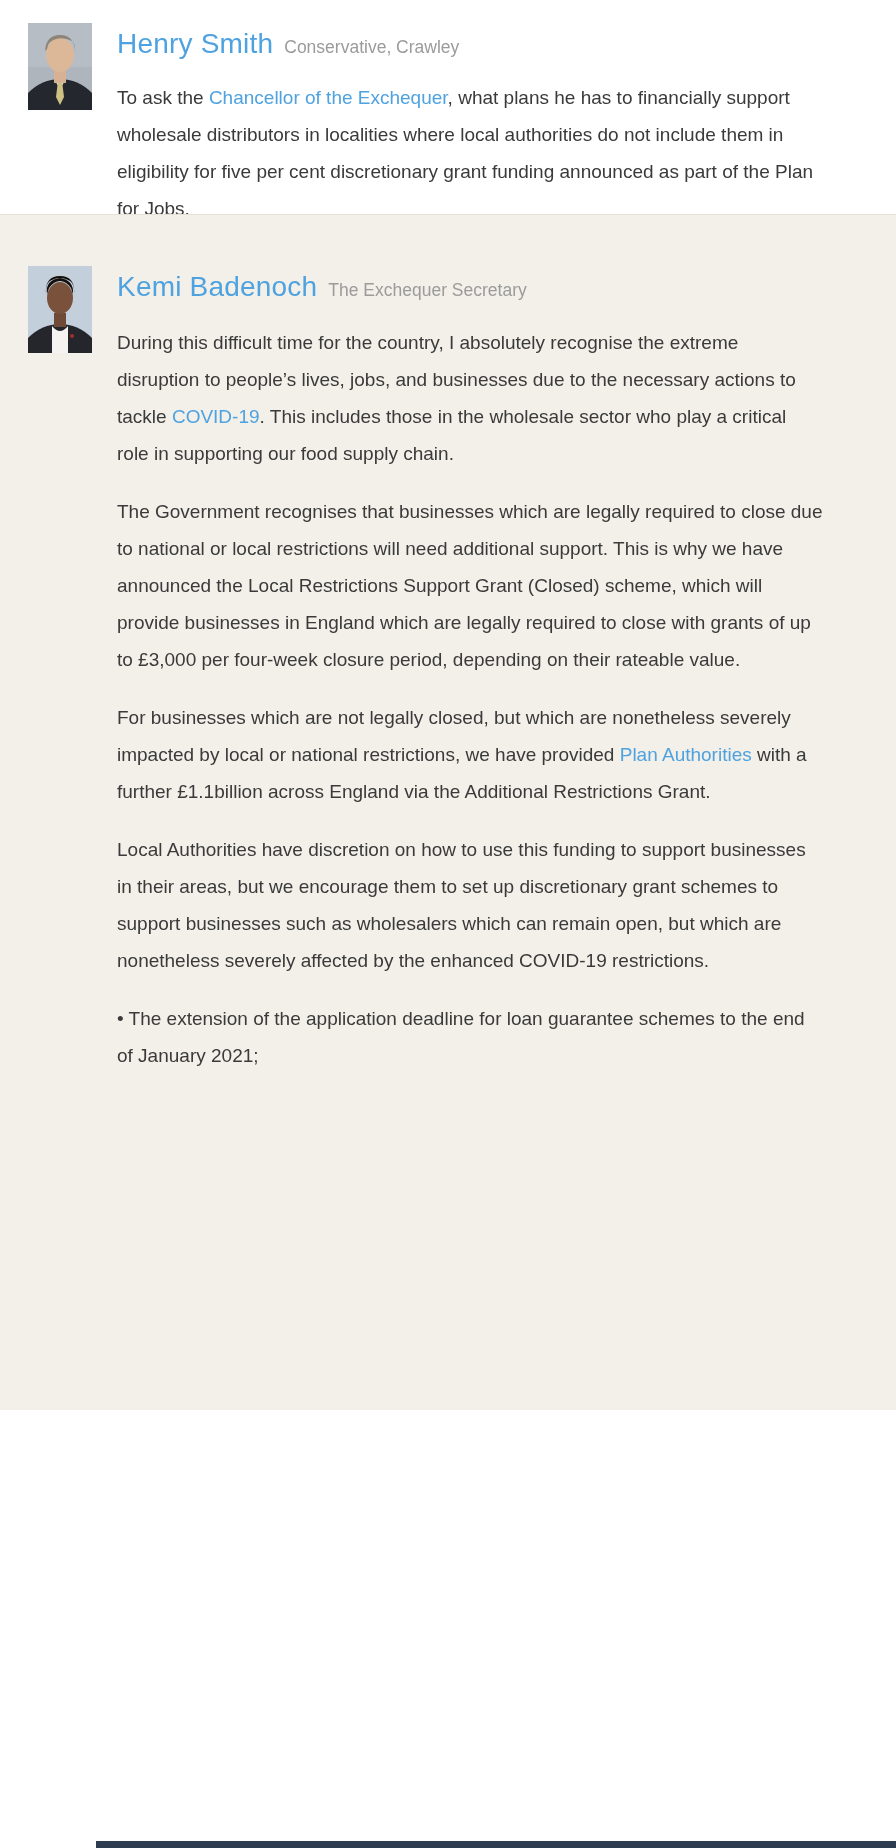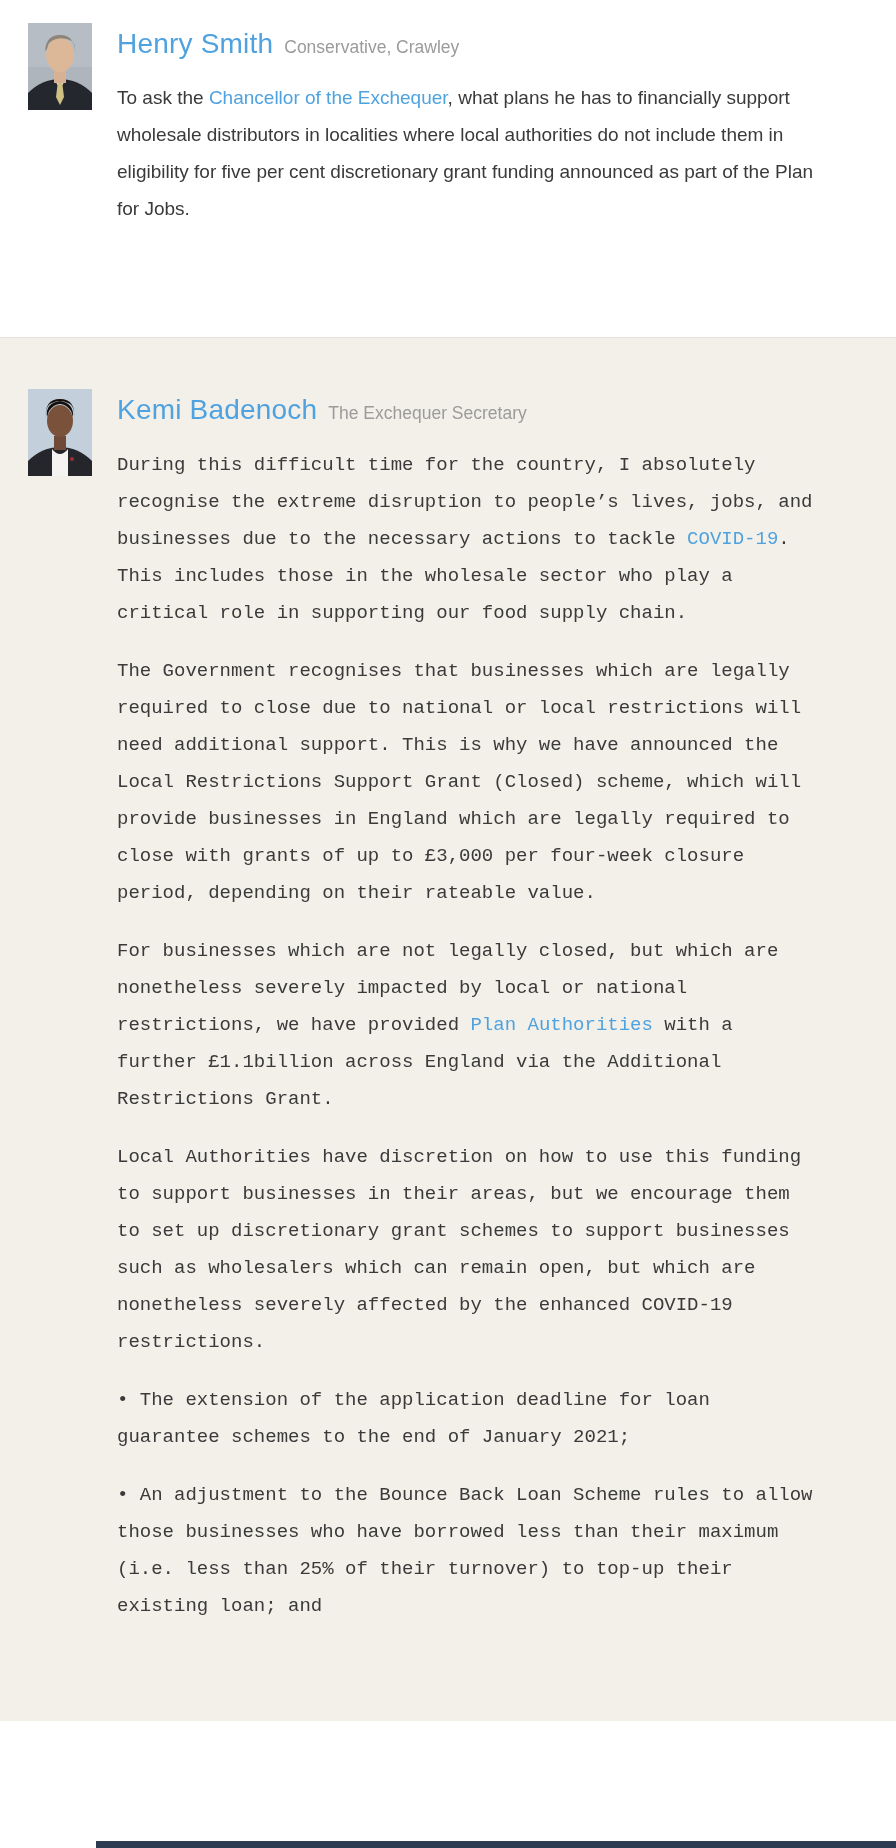--- a/index.html
+++ b/index.html
@@ -12,28 +12,28 @@
     font-family: "Liberation Sans", "DejaVu Sans", sans-serif;
     color: #3a3a3a;
   }
   .speech {
     position: relative;
     box-sizing: border-box;
     padding-left: 28px;
   }
   .speech.question {
     background: #ffffff;
-    height: 337px;
+    height: 214px;
     padding-top: 23px;
     overflow: hidden;
   }
   .speech.answer {
     background: #f2f0e9;
     border-top: 1px solid #e3e1d8;
-    height: 1384px;
+    height: 1196px;
     padding-top: 51px;
     overflow: hidden;
   }
   .avatar {
     position: absolute;
     left: 28px;
     width: 64px;
     height: 87px;
     overflow: hidden;
     background: #b3bac1;
@@ -61,21 +61,21 @@
     font-size: 17.5px;
     margin-left: 11px;
   }
   .speech-text { margin-top: 12px; }
   .speech-text p {
     margin: 16px 0 21px 0;
     font-size: 19px;
     line-height: 37px;
     color: #3a3a3a;
   }
-  .answer .speech-text p { margin-top: 18px; font-family: Liberation Mono, monospace; }
+  .answer .speech-text p { margin-top: 18px; }
   .inline-link {
     color: #4fa2e0;
     text-decoration: none;
     cursor: pointer;
   }
   .bottom-bar {
     position: absolute;
     left: 96px;
     right: 0;
     bottom: 0;
@@ -125,18 +125,17 @@
   <div class="speech-col">
     <div class="speaker-line">
       <a class="speaker-name">Kemi Badenoch</a><span class="speaker-role">The Exchequer Secretary</span>
     </div>
     <div class="speech-text">
         <p><span>During this difficult time for the country, I absolutely recognise the extreme disruption to people’s lives, jobs, and businesses due to the necessary actions to tackle </span><a class="inline-link">COVID-19</a><span>. This includes those in the wholesale sector who play a critical role in supporting our food supply chain.</span></p>
         <p><span>The Government recognises that businesses which are legally required to close due to national or local restrictions will need additional support. This is why we have announced the Local Restrictions Support Grant (Closed) scheme, which will provide businesses in England which are legally required to close with grants of up to £3,000 per four-week closure period, depending on their rateable value.</span></p>
         <p><span>For businesses which are not legally closed, but which are nonetheless severely impacted by local or national restrictions, we have provided </span><a class="inline-link">Plan Authorities</a><span> with a further £1.1billion across England via the Additional Restrictions Grant.</span></p>
         <p><span>Local Authorities have discretion on how to use this funding to support businesses in their areas, but we encourage them to set up discretionary grant schemes to support businesses such as wholesalers which can remain open, but which are nonetheless severely affected by the enhanced COVID-19 restrictions.</span></p>
         <p><span>• The extension of the application deadline for loan guarantee schemes to the end of January 2021;</span></p>
-        <p><span>• An adjustment to the Bounce Back Loan Scheme rules to allow those businesses who have borrowed less than their maximum (i.e. less than 25% of their turnover) to top-up their existing loan; and</span></p>
       </div>
   </div>
 </section>
 
 <div class="bottom-bar"></div>
 
 </body></html>

